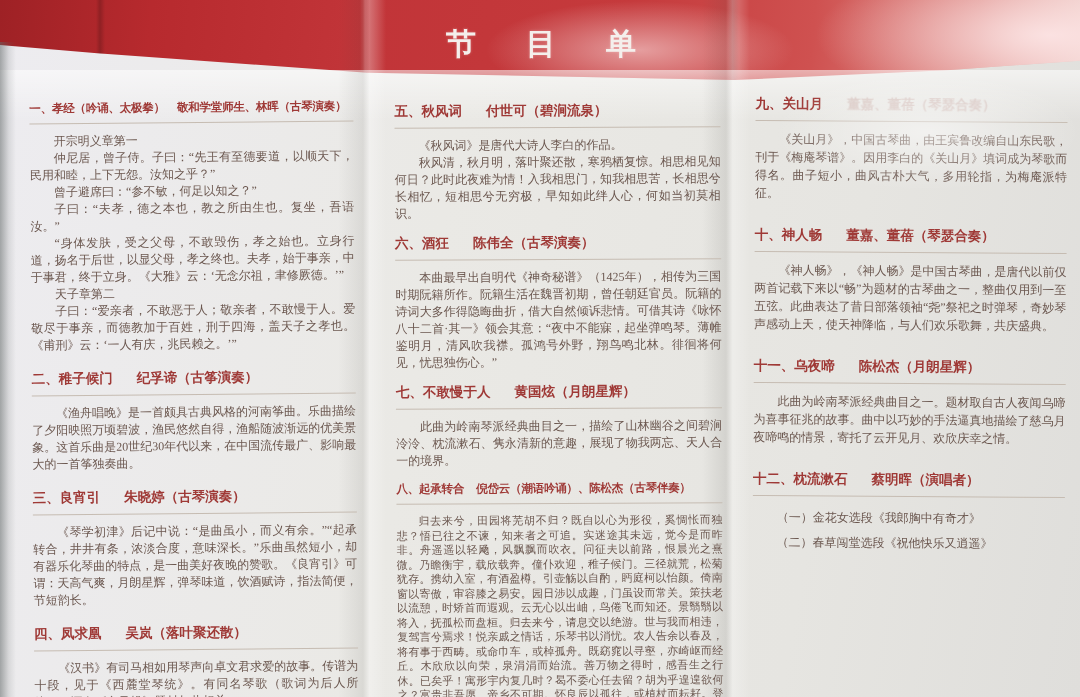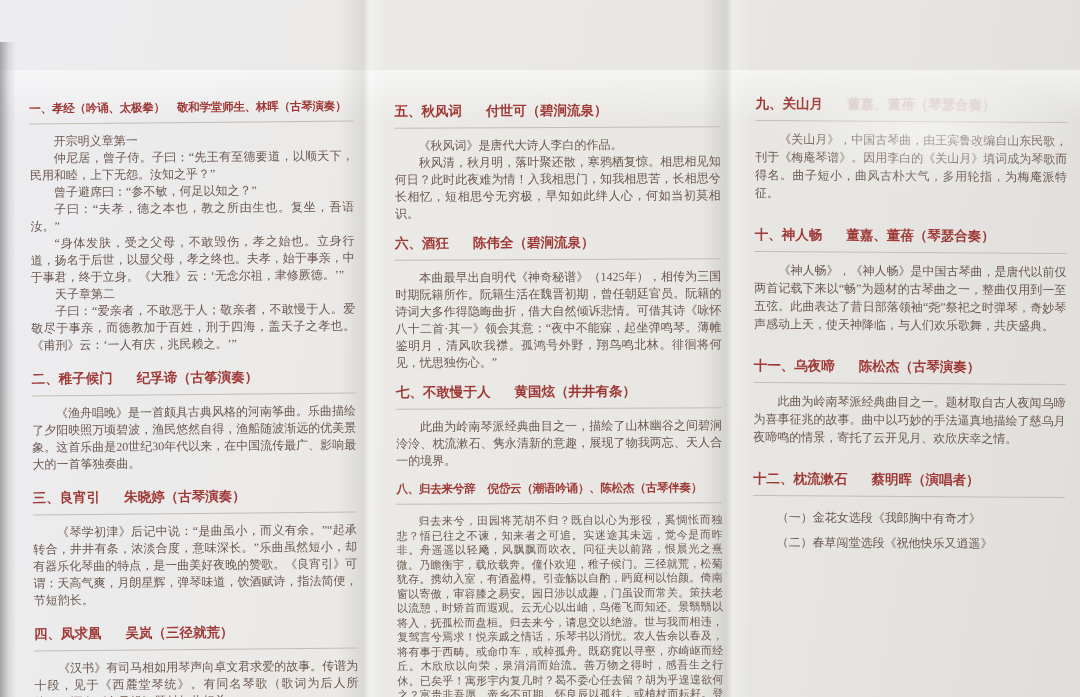--- a/index.html
+++ b/index.html
@@ -57,20 +57,23 @@
     margin:0;text-indent:2em;font-size:12px;line-height:17px;color:#6b574f;text-align:justify;
   }
   .col3 .section p{line-height:18px;}
   .section p.dense{font-size:11px;line-height:14.5px;}
   .section p.item{line-height:25px;text-align:left;}
 </style>
 </head>
 <body>
 
 <div class="photo">
+  <div class="banner">
+    <div class="banner-title">节目单</div>
+  </div>
   <div class="paper-top-light"></div>
   <div class="edge-left"></div>
   <div class="fold f1"></div>
   <div class="fold f2"></div>
 
   <div class="col col1">
     <div class="section">
       <div class="sec-head long">
         <span>一、孝经（吟诵、太极拳）</span><span class="performer">敬和学堂师生、林晖（古琴演奏）</span>
       </div>
@@ -89,70 +92,70 @@
       <p>《渔舟唱晚》是一首颇具古典风格的河南筝曲。乐曲描绘了夕阳映照万顷碧波，渔民悠然自得，渔船随波渐远的优美景象。这首乐曲是20世纪30年代以来，在中国流传最广、影响最大的一首筝独奏曲。</p>
     </div>
     <div class="section">
       <div class="sec-head">
         <span>三、良宵引</span><span class="performer">朱晓婷（古琴演奏）</span>
       </div>
       <p>《琴学初津》后记中说：“是曲虽小，而义有余。”“起承转合，井井有条，浓淡合度，意味深长。”乐曲虽然短小，却有器乐化琴曲的特点，是一曲美好夜晚的赞歌。《良宵引》可谓：天高气爽，月朗星辉，弹琴味道，饮酒赋诗，指法简便，节短韵长。</p>
     </div>
     <div class="section">
       <div class="sec-head">
-        <span>四、凤求凰</span><span class="performer">吴岚（三径就荒）</span>
+        <span>四、凤求凰</span><span class="performer">吴岚（落叶聚还散）</span>
       </div>
       <p>《汉书》有司马相如用琴声向卓文君求爱的故事。传谱为十段，见于《西麓堂琴统》。有同名琴歌（歌词为后人所拟），还有《文君操》题材与此相关。</p>
     </div>
   </div>
 
   <div class="col col2">
     <div class="section">
       <div class="sec-head">
         <span>五、秋风词</span><span class="performer">付世可（碧涧流泉）</span>
       </div>
       <p>《秋风词》是唐代大诗人李白的作品。</p>
       <p>秋风清，秋月明，落叶聚还散，寒鸦栖复惊。相思相见知何日？此时此夜难为情！入我相思门，知我相思苦，长相思兮长相忆，短相思兮无穷极，早知如此绊人心，何如当初莫相识。</p>
     </div>
     <div class="section">
       <div class="sec-head">
-        <span>六、酒狂</span><span class="performer">陈伟全（碧涧流泉）</span>
+        <span>六、酒狂</span><span class="performer">陈伟全（古琴演奏）</span>
       </div>
       <p>本曲最早出自明代《神奇秘谱》（1425年），相传为三国时期阮籍所作。阮籍生活在魏晋初期，曾任朝廷官员。阮籍的诗词大多作得隐晦曲折，借大自然倾诉悲情。可借其诗《咏怀八十二首·其一》领会其意：“夜中不能寐，起坐弹鸣琴。薄帷鉴明月，清风吹我襟。孤鸿号外野，翔鸟鸣北林。徘徊将何见，忧思独伤心。”</p>
     </div>
     <div class="section">
       <div class="sec-head">
-        <span>七、不敢慢于人</span><span class="performer">黄国炫（井井有条）</span>
+        <span>七、不敢慢于人</span><span class="performer">黄国炫（月朗星辉）</span>
       </div>
       <p>此曲为岭南琴派经典曲目之一，描绘了山林幽谷之间碧涧泠泠、枕流漱石、隽永清新的意趣，展现了物我两忘、天人合一的境界。</p>
     </div>
     <div class="section">
       <div class="sec-head long">
-        <span>八、归去来兮辞</span><span class="performer">倪岱云（潮语吟诵）、陈松杰（古琴伴奏）</span>
+        <span>八、起承转合</span><span class="performer">倪岱云（潮语吟诵）、陈松杰（古琴伴奏）</span>
       </div>
       <p class="dense">归去来兮，田园将芜胡不归？既自以心为形役，奚惆怅而独悲？悟已往之不谏，知来者之可追。实迷途其未远，觉今是而昨非。舟遥遥以轻飏，风飘飘而吹衣。问征夫以前路，恨晨光之熹微。乃瞻衡宇，载欣载奔。僮仆欢迎，稚子候门。三径就荒，松菊犹存。携幼入室，有酒盈樽。引壶觞以自酌，眄庭柯以怡颜。倚南窗以寄傲，审容膝之易安。园日涉以成趣，门虽设而常关。策扶老以流憩，时矫首而遐观。云无心以出岫，鸟倦飞而知还。景翳翳以将入，抚孤松而盘桓。归去来兮，请息交以绝游。世与我而相违，复驾言兮焉求！悦亲戚之情话，乐琴书以消忧。农人告余以春及，将有事于西畴。或命巾车，或棹孤舟。既窈窕以寻壑，亦崎岖而经丘。木欣欣以向荣，泉涓涓而始流。善万物之得时，感吾生之行休。已矣乎！寓形宇内复几时？曷不委心任去留？胡为乎遑遑欲何之？富贵非吾愿，帝乡不可期。怀良辰以孤往，或植杖而耘耔。登东皋以舒啸，临清流而赋诗。聊乘化以归尽，乐夫天命复奚疑！</p>
     </div>
   </div>
 
   <div class="col col3">
     <div class="section">
       <div class="sec-head">
         <span>九、关山月</span><span class="performer washed">董嘉、董蓓（琴瑟合奏）</span>
       </div>
       <p>《关山月》，中国古琴曲，由王宾鲁改编自山东民歌，刊于《梅庵琴谱》。因用李白的《关山月》填词成为琴歌而得名。曲子短小，曲风古朴大气，多用轮指，为梅庵派特征。</p>
     </div>
     <div class="section">
       <div class="sec-head">
         <span>十、神人畅</span><span class="performer">董嘉、董蓓（琴瑟合奏）</span>
       </div>
       <p>《神人畅》，《神人畅》是中国古琴曲，是唐代以前仅两首记载下来以“畅”为题材的古琴曲之一，整曲仅用到一至五弦。此曲表达了昔日部落领袖“尧”祭祀之时弹琴，奇妙琴声感动上天，使天神降临，与人们欢乐歌舞，共庆盛典。</p>
     </div>
     <div class="section">
       <div class="sec-head">
-        <span>十一、乌夜啼</span><span class="performer">陈松杰（古琴演奏）</span>
+        <span>十一、乌夜啼</span><span class="performer">陈松杰（月朗星辉）</span>
       </div>
       <p>此曲为岭南琴派经典曲目之一。题材取自古人夜闻乌啼为喜事征兆的故事。曲中以巧妙的手法逼真地描绘了慈乌月夜啼鸣的情景，寄托了云开见月、欢欣庆幸之情。</p>
     </div>
     <div class="section">
       <div class="sec-head">
         <span>十二、枕流漱石</span><span class="performer">蔡明晖（演唱者）</span>
       </div>
       <p class="item">（一）金花女选段《我郎胸中有奇才》</p>
       <p class="item">（二）春草闯堂选段《祝他快乐又逍遥》</p>
     </div>

